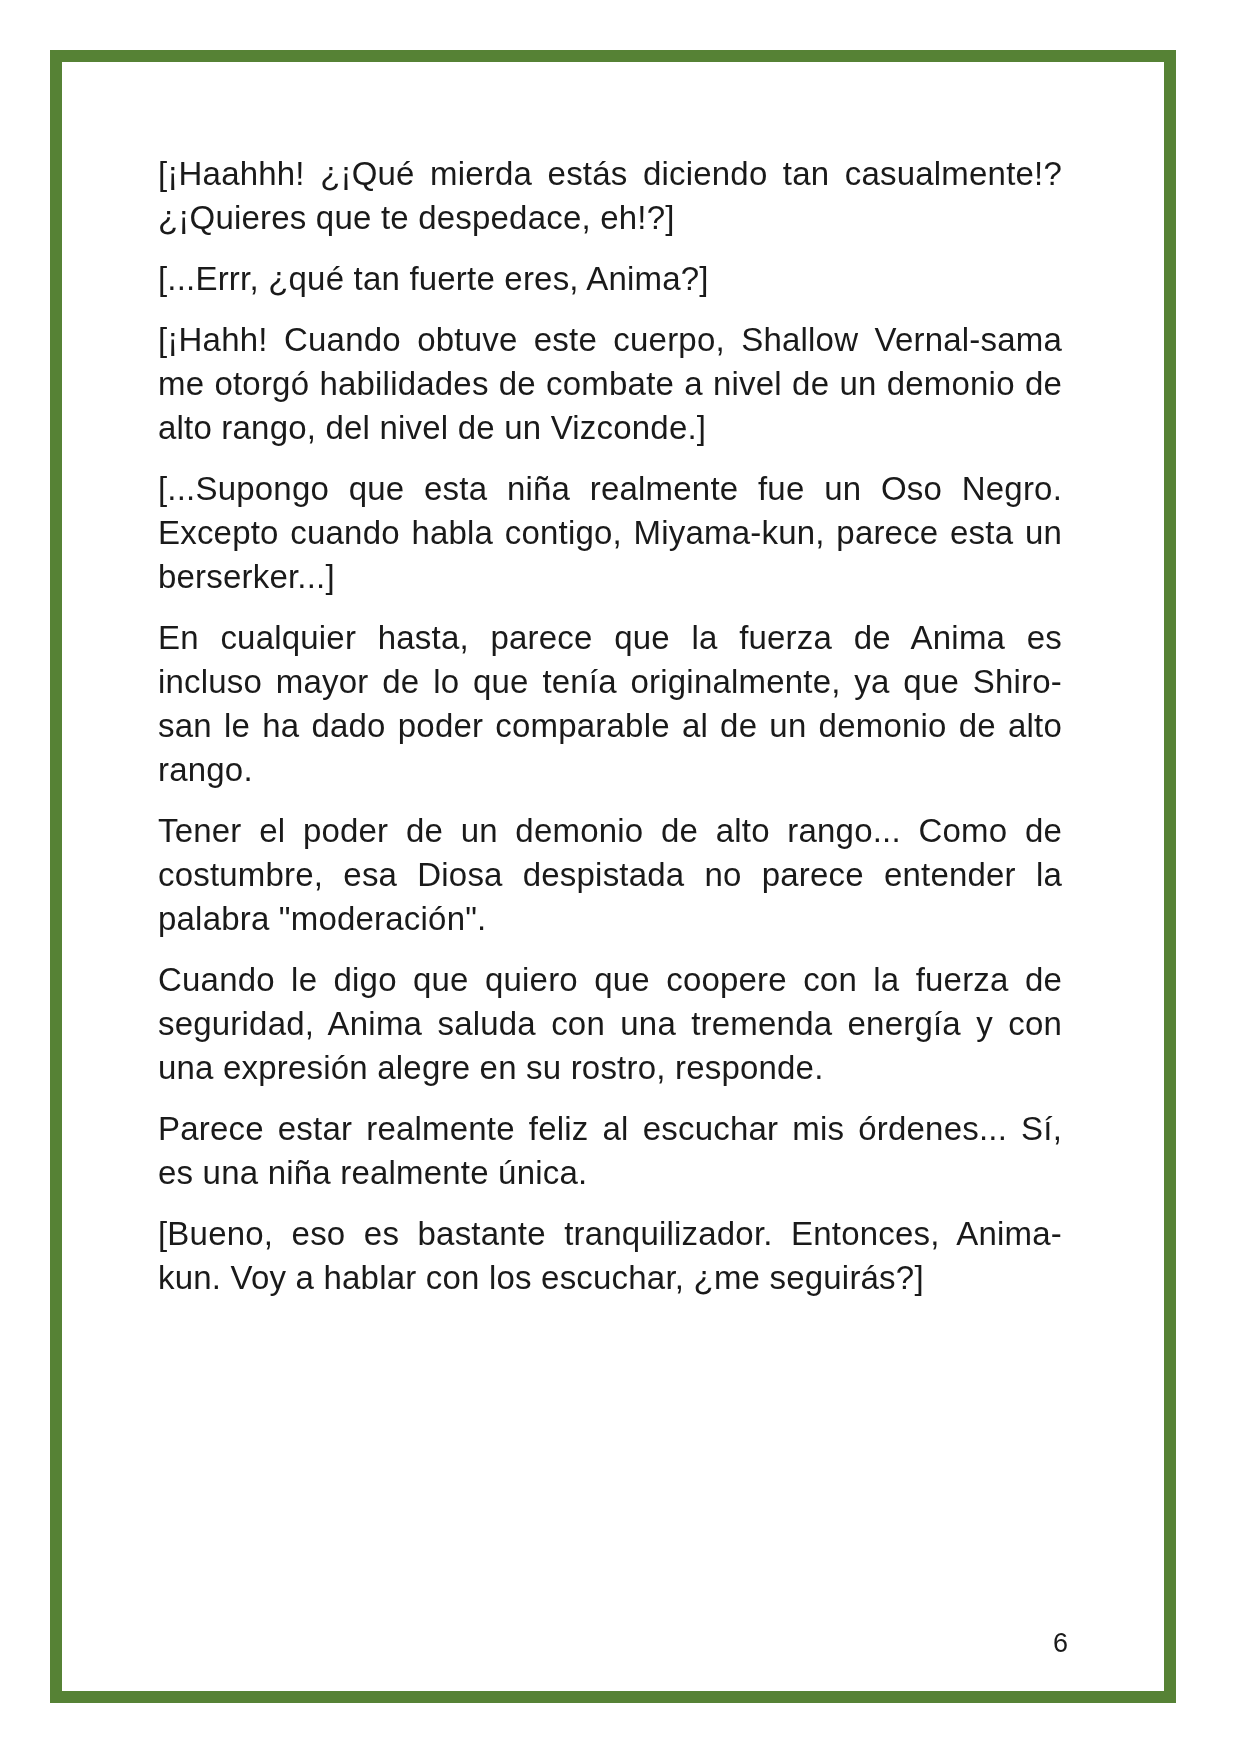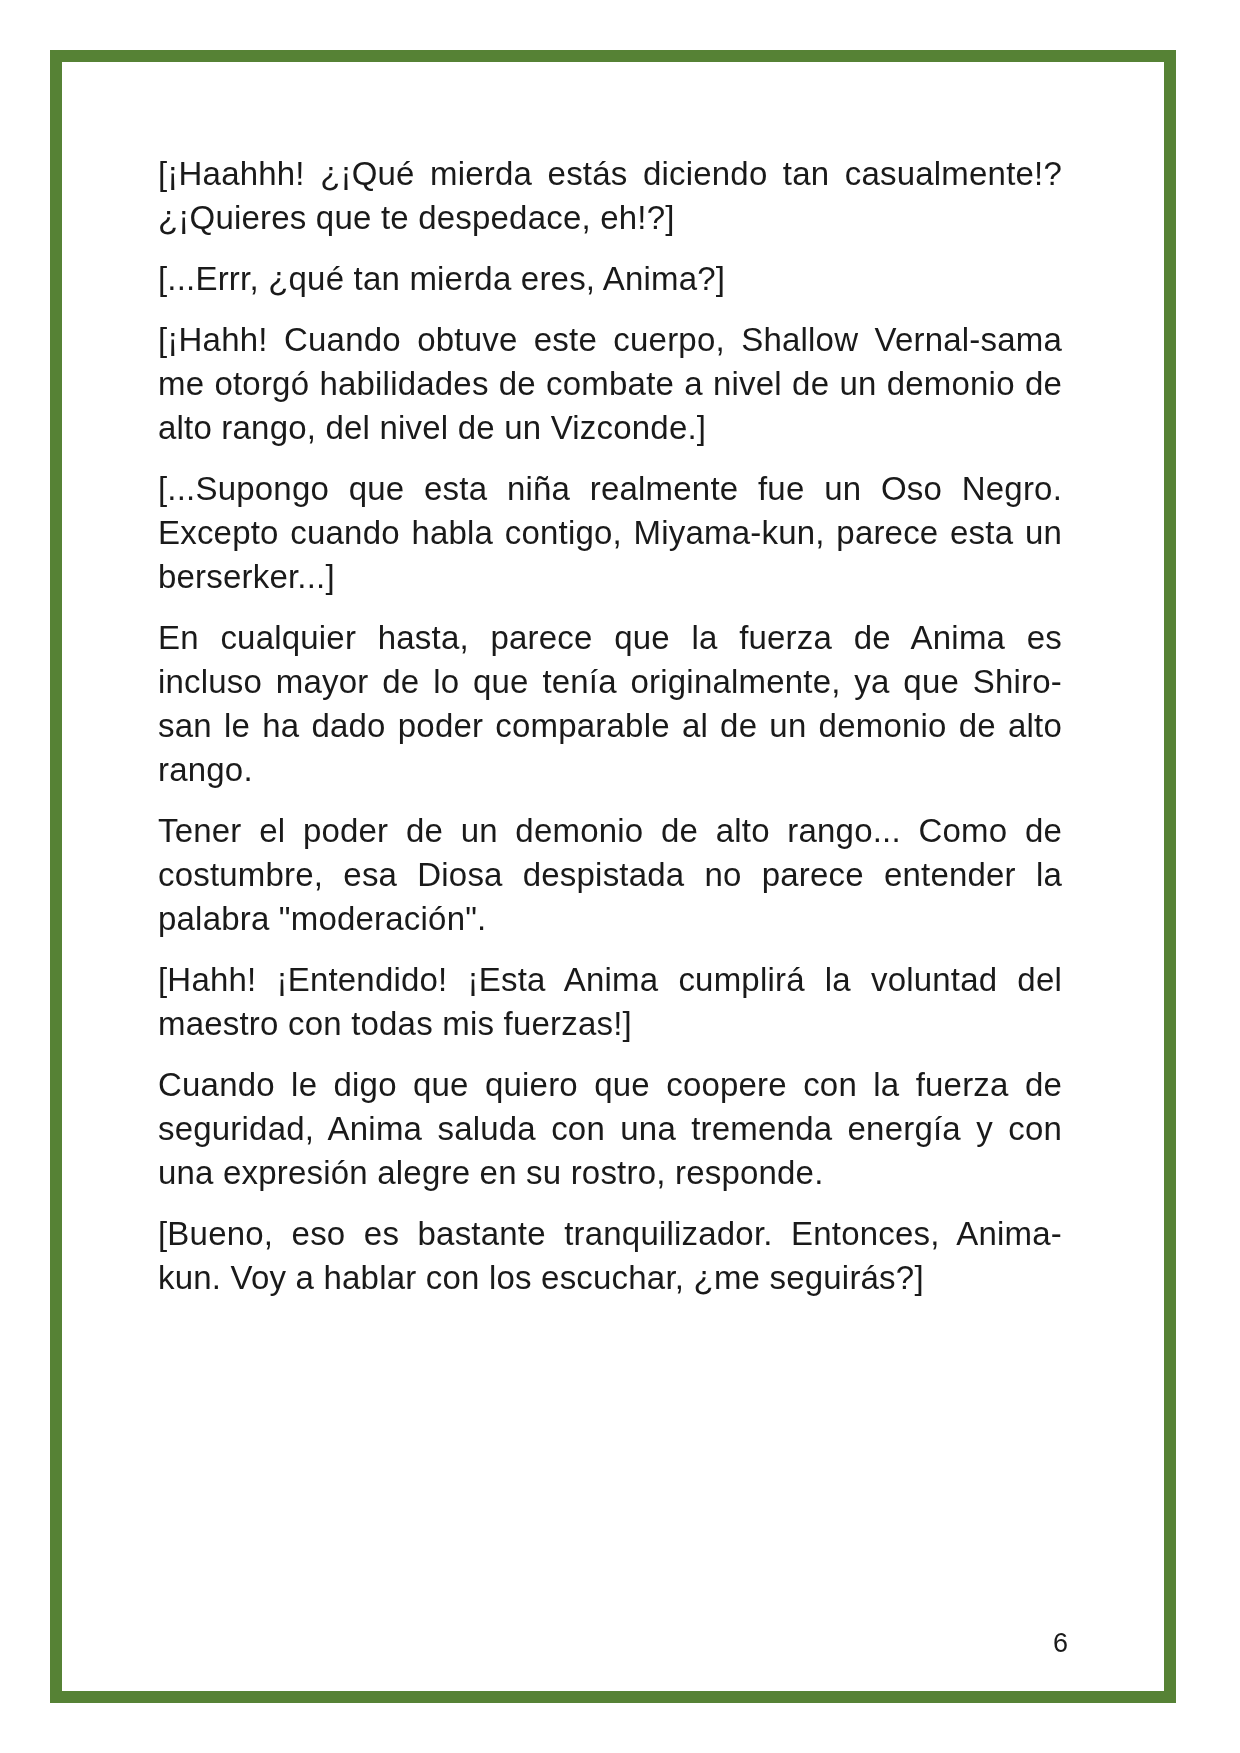--- a/index.html
+++ b/index.html
@@ -48,24 +48,24 @@
     color: #1a1a1a;
   }
 </style>
 </head>
 <body style="color: rgb(26, 26, 26); background: rgb(255, 255, 255);">
 
 <div class="page">
   <div class="frame">
     <div class="content">
       <p class="para">[¡Haahhh! ¿¡Qué mierda estás diciendo tan casualmente!? ¿¡Quieres que te despedace, eh!?]</p>
-      <p class="para">[...Errr, ¿qué tan mierda eres, Anima?]</p>
+      <p class="para">[...Errr, ¿qué tan fuerte eres, Anima?]</p>
       <p class="para">[¡Hahh! Cuando obtuve este cuerpo, Shallow Vernal-sama me otorgó habilidades de combate a nivel de un demonio de alto rango, del nivel de un Vizconde.]</p>
       <p class="para">[...Supongo que esta niña realmente fue un Oso Negro. Excepto cuando habla contigo, Miyama-kun, parece esta un berserker...]</p>
       <p class="para">En cualquier hasta, parece que la fuerza de Anima es incluso mayor de lo que tenía originalmente, ya que Shiro-san le ha dado poder comparable al de un demonio de alto rango.</p>
       <p class="para">Tener el poder de un demonio de alto rango... Como de costumbre, esa Diosa despistada no parece entender la palabra "moderación".</p>
-      <p class="para">[Hahh! ¡Entendido! ¡Esta Anima cumplirá la voluntad del maestro con todas mis fuerzas!]</p>
       <p class="para">Cuando le digo que quiero que coopere con la fuerza de seguridad, Anima saluda con una tremenda energía y con una expresión alegre en su rostro, responde.</p>
+      <p class="para">Parece estar realmente feliz al escuchar mis órdenes... Sí, es una niña realmente única.</p>
       <p class="para">[Bueno, eso es bastante tranquilizador. Entonces, Anima-kun. Voy a hablar con los escuchar, ¿me seguirás?]</p>
     </div>
     <div class="page-number">6</div>
   </div>
 </div>
 
 </body></html>

